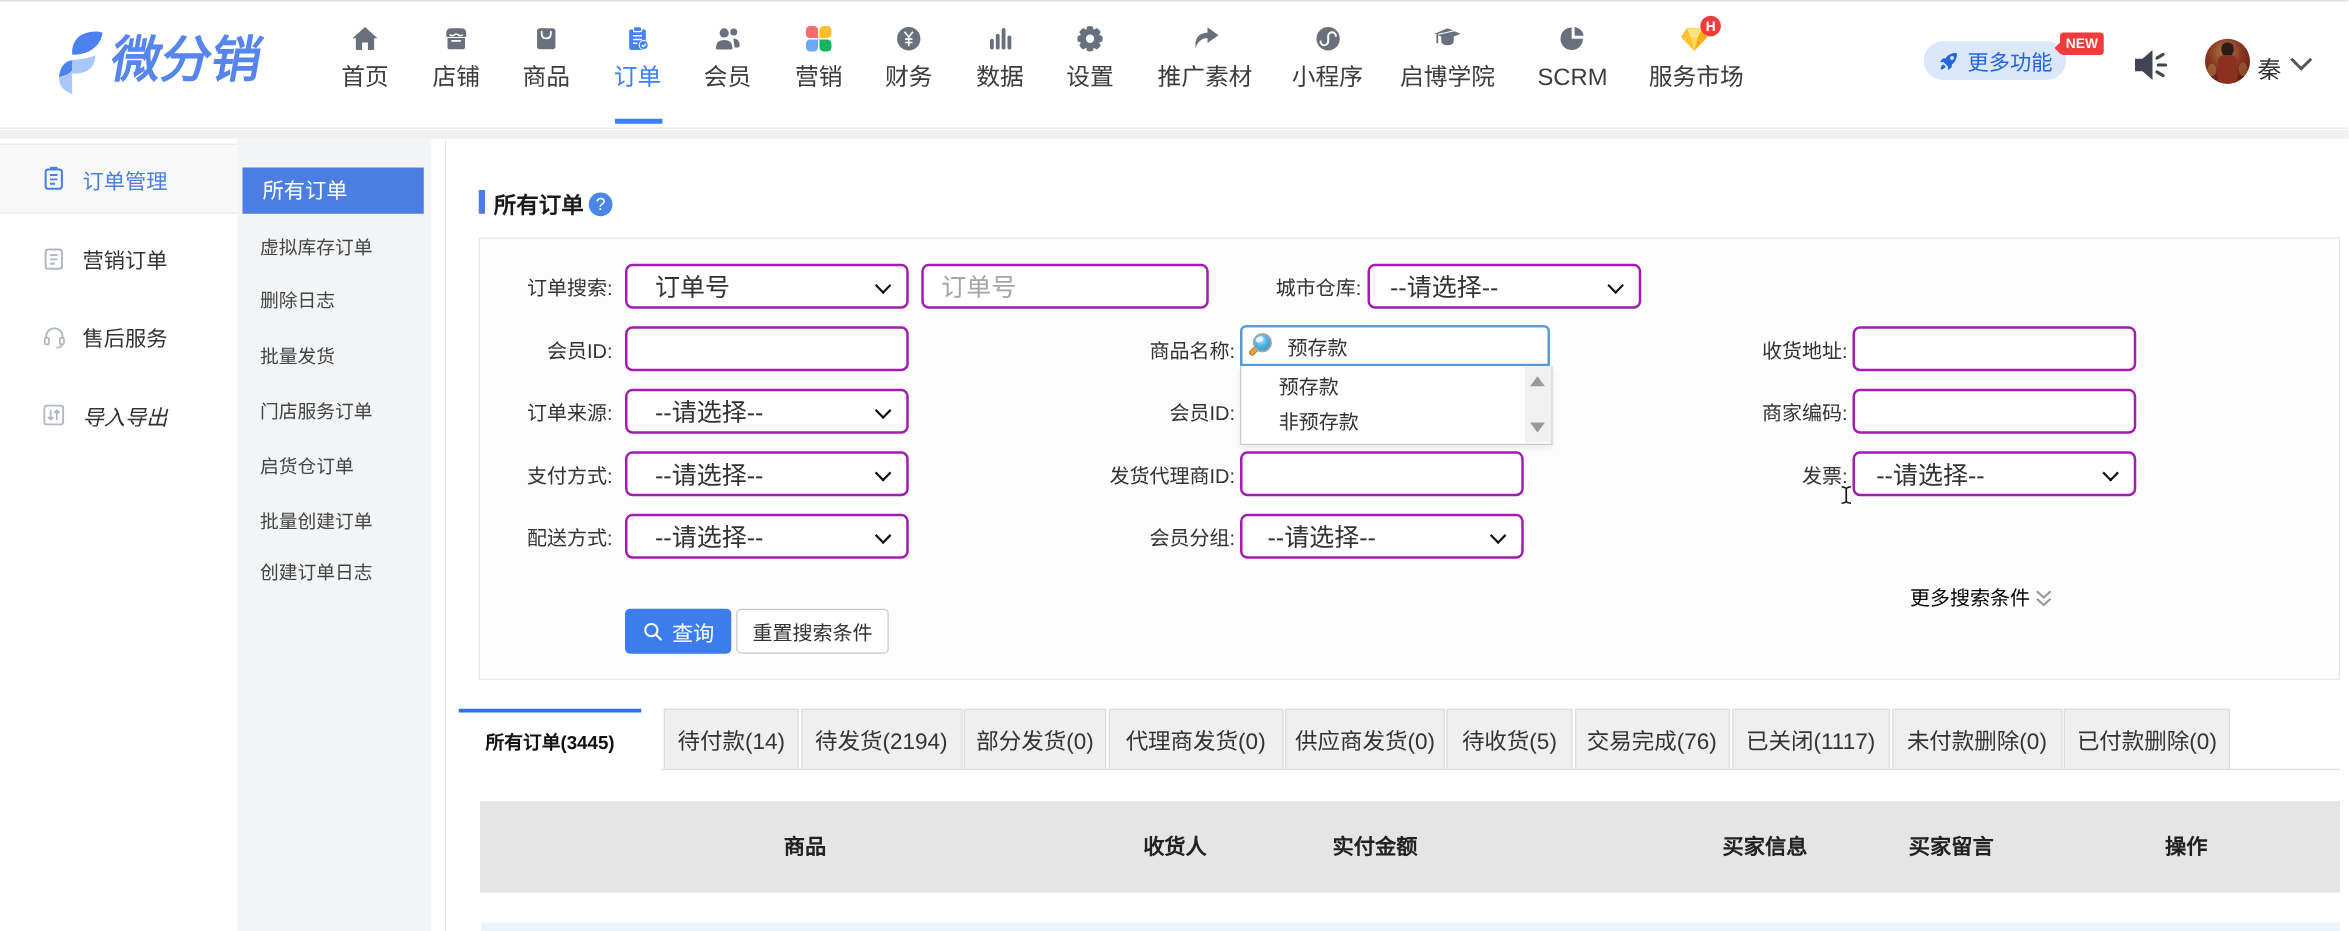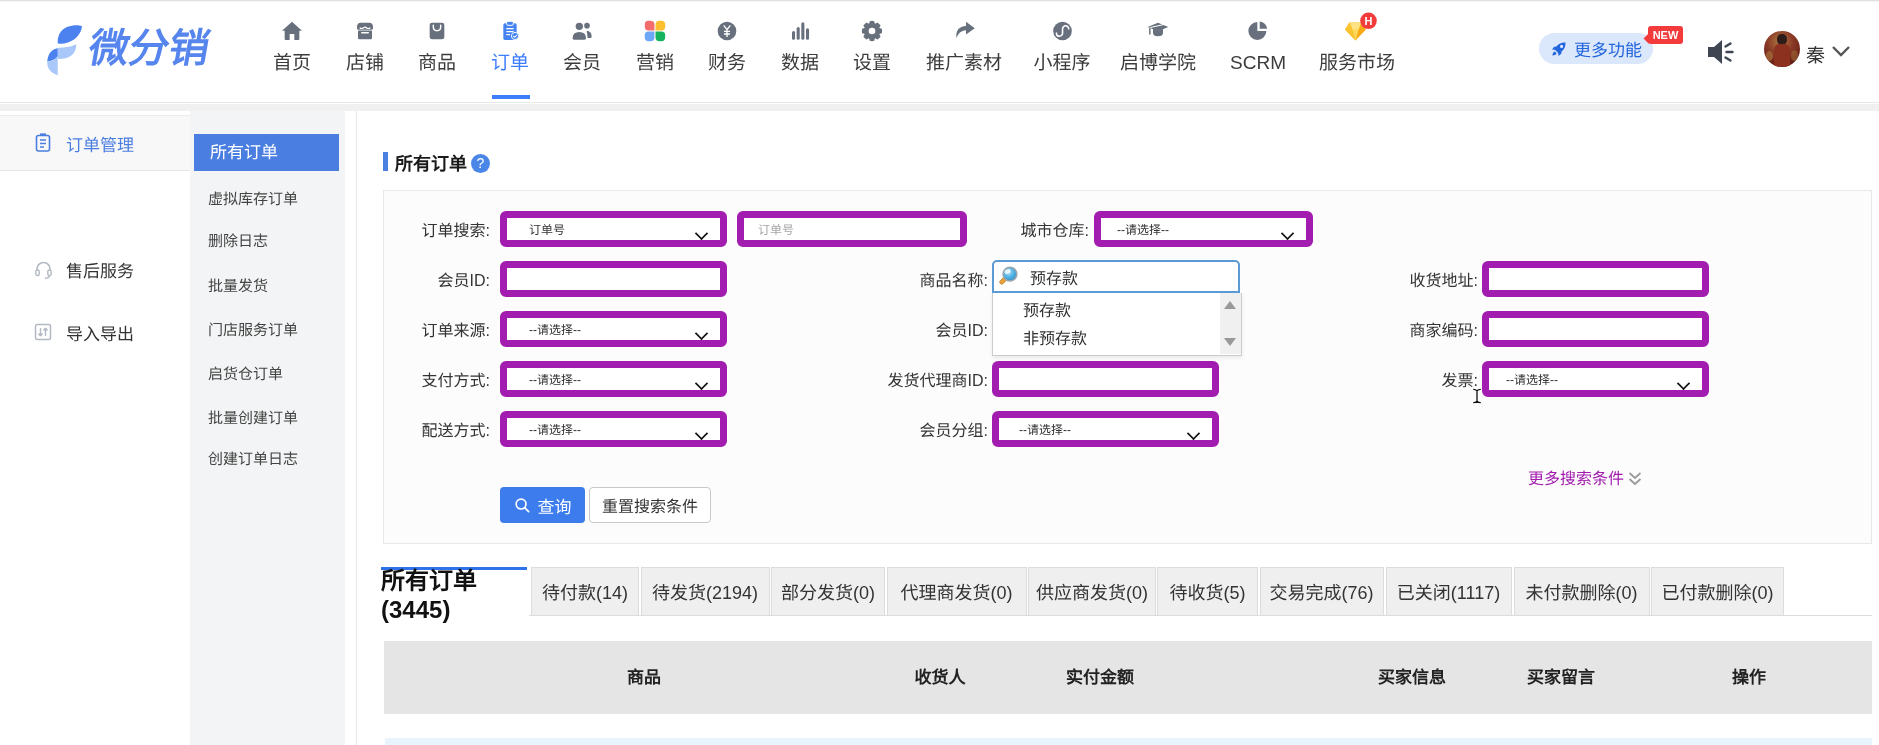--- a/index.html
+++ b/index.html
@@ -36,41 +36,41 @@
 #s2active{position:absolute;left:4px;top:23px;width:145px;height:37px;background:#4a7ee0;color:#fff;font-size:17px;line-height:37px;padding-left:16px;}
 #vline{position:absolute;left:356px;top:111px;width:1px;height:634px;background:#e8e8e8;}
 
 #main{position:absolute;left:357px;top:111px;width:1522px;height:634px;background:#fff;}
 #titlebar{position:absolute;left:26px;top:41px;width:5px;height:19px;background:#4a7ee0;}
 #title{position:absolute;left:38px;top:38px;font-size:18px;font-weight:bold;color:#1a1a1a;}
 #helpic{position:absolute;left:114px;top:43px;width:19px;height:19px;background:#4a86e8;border-radius:50%;color:#fff;font-size:14px;text-align:center;line-height:19px;}
 #panel{position:absolute;left:26px;top:79px;width:1489px;height:354px;border:1px solid #e8e8e8;background:#fcfcfc;}
 
 .flabel{position:absolute;font-size:16px;color:#333;white-space:nowrap;transform:translateY(-50%);}
-.ctrl{position:absolute;height:36px;border:7px solid #a21caf;border-radius:6px;background:#fff;font-size:12px;color:#333;display:flex;align-items:center;}
+.ctrl{position:absolute;height:36px;border:2px solid #a21caf;border-radius:6px;background:#fff;font-size:20px;color:#333;display:flex;align-items:center;}
 .ctrl .txt{margin-left:22px;}
 .ctrl .ph{margin-left:16px;color:#a6a6a6;}
 .chev{position:absolute;right:13px;top:10px;width:11px;height:11px;border-right:2.4px solid #111;border-bottom:2.4px solid #111;transform:rotate(45deg) scale(.85);}
 
 #combo{position:absolute;left:635px;top:149px;width:248px;height:33px;border:2px solid #5b9bd5;border-radius:5px 5px 0 0;background:#fff;display:flex;align-items:center;}
 #combo .ctext{font-size:16px;color:#333;margin-left:10px;}
 #dropdown{position:absolute;left:635px;top:182px;width:250px;height:63px;background:#fff;border:1px solid #ccc;border-top:none;box-shadow:0 2px 4px rgba(0,0,0,.08);z-index:10;}
 #dropdown .opt{height:28px;line-height:28px;padding-left:30px;font-size:16px;color:#333;}
 #sbar{position:absolute;right:0;top:0;width:21px;height:61px;background:#f0f0f0;}
 .tri{width:0;height:0;border-left:6px solid transparent;border-right:6px solid transparent;position:absolute;left:4px;}
 .tri.up{border-bottom:8px solid #999;top:8px;}
 .tri.dn{border-top:8px solid #999;bottom:8px;}
 
-#morelink{position:absolute;left:1171px;top:354px;font-size:16px;color:#a21caf;}
+#morelink{position:absolute;left:1171px;top:354px;font-size:16px;color:#000000;}
 
 #qbtn{position:absolute;left:143px;top:376px;width:85px;height:36px;background:#3d7cec;border-radius:4px;color:#fff;font-size:17px;display:flex;align-items:center;justify-content:center;}
 #rbtn{position:absolute;left:232px;top:376px;width:122px;height:36px;background:#fff;border:1px solid #c9c9c9;border-radius:4px;color:#333;font-size:16px;display:flex;align-items:center;justify-content:center;}
 
 .tab{position:absolute;top:455.8px;height:49px;box-sizing:border-box;z-index:2;background:#efefef;border:1px solid #dcdcdc;font-size:18px;color:#333;display:flex;align-items:center;justify-content:center;white-space:nowrap;}
-#tabactive{position:absolute;left:24px;top:455.8px;width:146px;height:49px;box-sizing:border-box;background:#fff;border-top:3px solid #2f71e8;z-index:3;font-size:24px;font-weight:bold;color:#111;display:flex;align-items:center;justify-content:center;}
+#tabactive{position:absolute;left:10px;top:455.8px;width:146px;height:49px;box-sizing:border-box;background:#fff;border-top:3px solid #2f71e8;z-index:3;font-size:15px;font-weight:bold;color:#111;display:flex;align-items:center;justify-content:center;}
 
 #thead{position:absolute;left:27px;top:530px;width:1488px;height:73px;background:#e5e5e5;}
 .th{position:absolute;top:0;height:73px;line-height:73px;font-size:17px;font-weight:bold;color:#222;transform:translateX(-50%);white-space:nowrap;}
 #bluestrip{position:absolute;left:28px;top:627px;width:1487px;height:7px;background:#e9f4fd;}
 .cursorI{position:absolute;left:1113px;top:277px;width:14px;height:16px;z-index:40;}
 </style>
 </head>
 <body>
 <div id="app">
 
@@ -256,30 +256,37 @@
 
   <div id="side1">
     <div class="s1item active" style="top:4px;">
         <span class="sic"><svg width="20" height="20" viewBox="0 0 20 20">
             <rect x="3.5" y="2.5" width="13" height="15.5" rx="2" stroke="#4a7ee0" stroke-width="1.6" fill="none"></rect>
             <path d="M7 1.5 H13" stroke="#4a7ee0" stroke-width="2.2"></path>
             <path d="M7 7 H13 M7 10.5 H13 M7 14 H11" stroke="#4a7ee0" stroke-width="1.5"></path>
           </svg></span>
         <span class="slb">订单管理</span>
       </div>
+    <div class="s1item" style="top:67.5px;">
+        <span class="sic"><svg width="20" height="20" viewBox="0 0 20 20">
+            <rect x="3.5" y="2.5" width="13" height="15.5" rx="2" stroke="#b3b9c2" stroke-width="1.6" fill="none"></rect>
+            <path d="M7 7 H13 M7 10.5 H13 M7 14 H11" stroke="#b3b9c2" stroke-width="1.5"></path>
+          </svg></span>
+        <span class="slb">营销订单</span>
+      </div>
     <div class="s1item" style="top:130px;">
         <span class="sic"><svg width="21" height="21" viewBox="0 0 21 21">
             <path d="M4 12 V10 a6.5 6.5 0 0 1 13 0 v2" stroke="#b3b9c2" stroke-width="1.6" fill="none"></path>
             <rect x="2.8" y="11" width="3.4" height="5.5" rx="1.6" stroke="#b3b9c2" stroke-width="1.4" fill="none"></rect>
             <rect x="14.8" y="11" width="3.4" height="5.5" rx="1.6" stroke="#b3b9c2" stroke-width="1.4" fill="none"></rect>
             <path d="M16.5 16.5 q0 2.5 -4.5 2.7" stroke="#b3b9c2" stroke-width="1.4" fill="none"></path>
           </svg></span>
         <span class="slb">售后服务</span>
       </div>
-    <div class="s1item" style="top:193px;">
+    <div class="s1item" style="top:193px;font-style:italic;">
         <span class="sic"><svg width="20" height="20" viewBox="0 0 20 20">
             <rect x="2.5" y="2.5" width="15" height="15" rx="2" stroke="#b3b9c2" stroke-width="1.5" fill="none"></rect>
             <path d="M7.5 6 V14 M7.5 14 L5.5 11.5 M7.5 14 L9.5 11.5" stroke="#b3b9c2" stroke-width="1.4" fill="none"></path>
             <path d="M12.5 14 V6 M12.5 6 L10.5 8.5 M12.5 6 L14.5 8.5" stroke="#b3b9c2" stroke-width="1.4" fill="none"></path>
           </svg></span>
         <span class="slb">导入导出</span>
       </div>
   </div>
   <div id="side2">
     <div id="s2active">所有订单</div>

